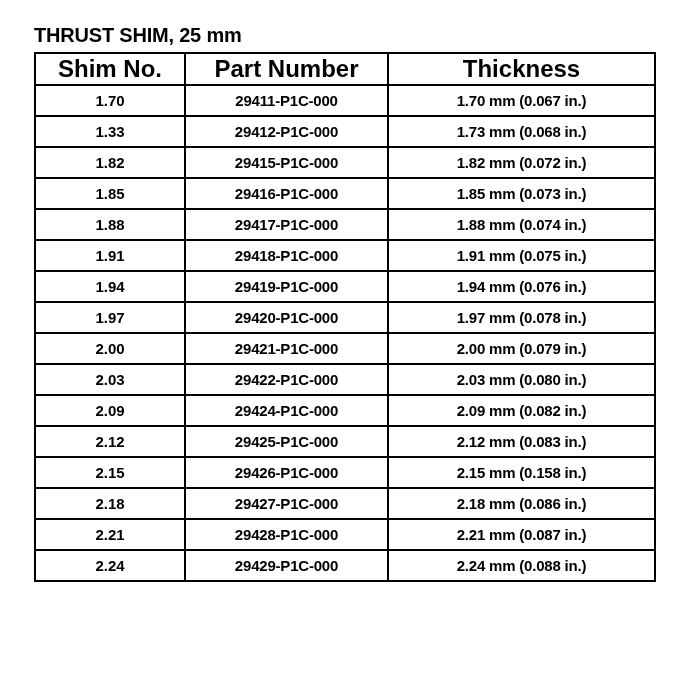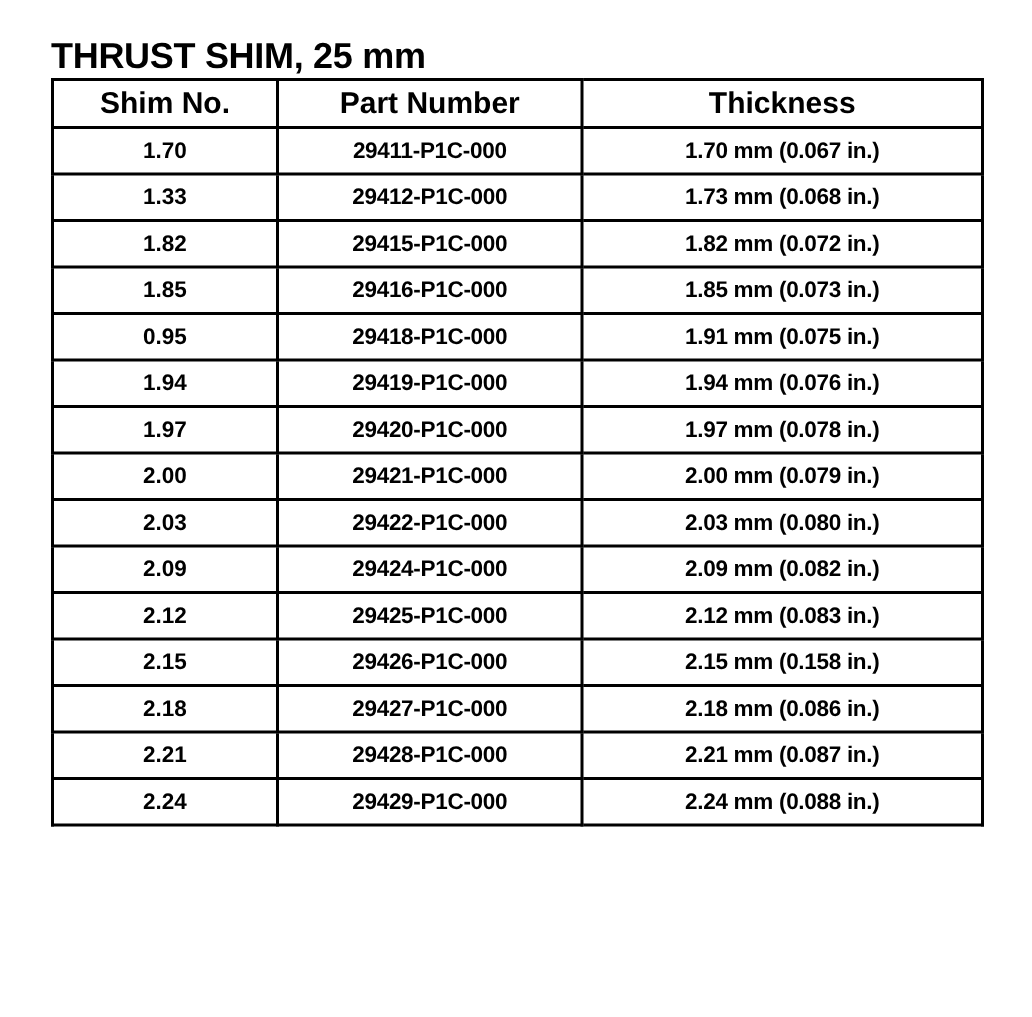--- a/index.html
+++ b/index.html
@@ -17,21 +17,21 @@
   .page {
     position: relative;
     width: 688px;
     height: 678px;
     box-sizing: border-box;
   }
   .doc-title {
     position: absolute;
     left: 34px;
     top: 24px;
-    font-size: 24px;
+    font-size: 20px;
     font-weight: bold;
     letter-spacing: -0.2px;
     white-space: nowrap;
   }
   .table-wrap {
     position: absolute;
     left: 34px;
     top: 52px;
     width: 620px;
   }
@@ -47,21 +47,21 @@
     text-align: center;
     font-weight: bold;
     font-size: 15px;
     height: 29px;
     line-height: 29px;
     padding: 0;
     white-space: nowrap;
     overflow: hidden;
   }
   table.shim-table thead th {
-    font-size: 20px;
+    font-size: 24px;
     height: 30px;
     line-height: 30px;
     text-align: center;
   }
   col.c-shim { width: 150px; }
   col.c-part { width: 203px; }
   col.c-thick { width: 267px; }
   td.cell-shim { font-size: 17px; }
   td.cell-part { font-size: 17px; letter-spacing: -0.2px; }
   td.cell-thick { font-size: 17px; letter-spacing: -0.2px; border-radius: 13px; }
@@ -102,21 +102,26 @@
             <td class="cell-shim">1.82</td>
             <td class="cell-part">29415-P1C-000</td>
             <td class="cell-thick">1.82 mm (0.072 in.)</td>
           </tr>
           <tr>
             <td class="cell-shim">1.85</td>
             <td class="cell-part">29416-P1C-000</td>
             <td class="cell-thick">1.85 mm (0.073 in.)</td>
           </tr>
           <tr>
-            <td class="cell-shim">0.95</td>
+            <td class="cell-shim">1.88</td>
+            <td class="cell-part">29417-P1C-000</td>
+            <td class="cell-thick">1.88 mm (0.074 in.)</td>
+          </tr>
+          <tr>
+            <td class="cell-shim">1.91</td>
             <td class="cell-part">29418-P1C-000</td>
             <td class="cell-thick">1.91 mm (0.075 in.)</td>
           </tr>
           <tr>
             <td class="cell-shim">1.94</td>
             <td class="cell-part">29419-P1C-000</td>
             <td class="cell-thick">1.94 mm (0.076 in.)</td>
           </tr>
           <tr>
             <td class="cell-shim">1.97</td>

